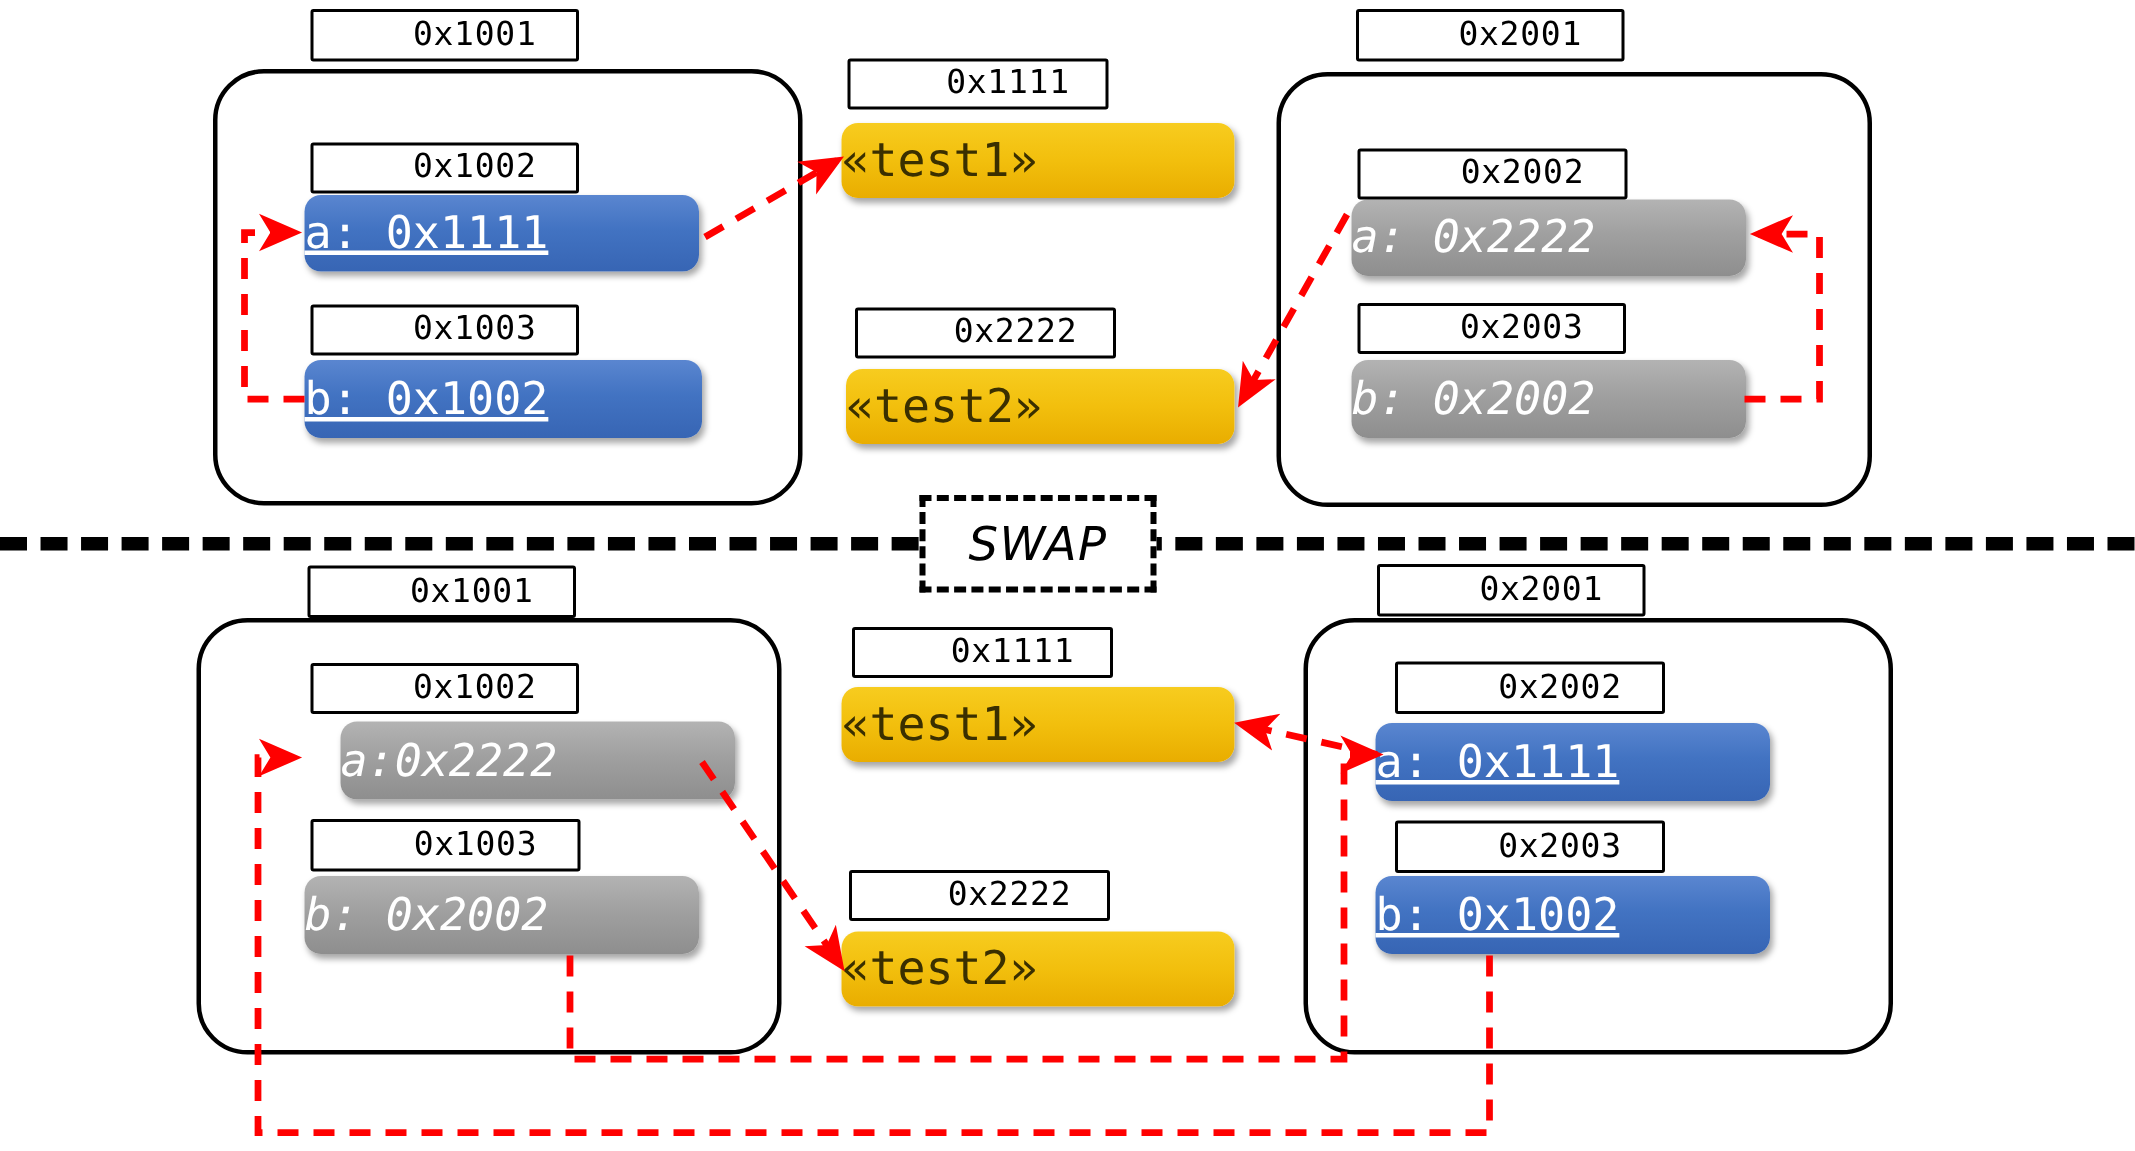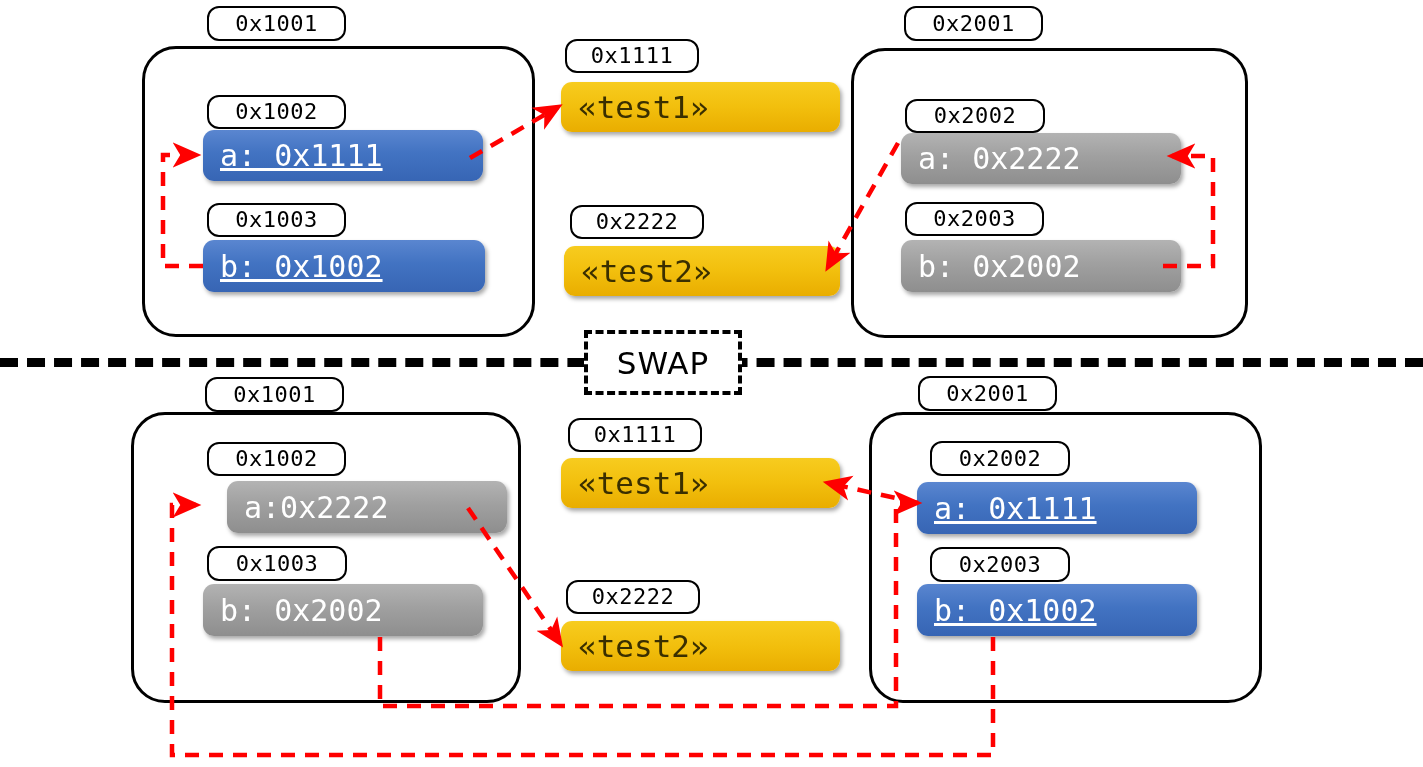--- a/index.html
+++ b/index.html
@@ -4,32 +4,32 @@
 <style>
   html,body{margin:0;padding:0;background:#ffffff;}
   body{width:1423px;height:767px;overflow:hidden;
        font-family:"DejaVu Sans Mono","Liberation Mono",monospace;}
   #stage{position:relative;width:1423px;height:767px;background:#fff;}
 
   
   .region{position:absolute;border:3px solid #000;border-radius:34px;background:#fff;}
 
   
-  .addr{position:absolute;background:#fff;border:2.5px solid #000;border-radius:12px;
+  .addr{position:absolute;background:#fff;border:2.5px solid #000;border-radius:2px;
         display:flex;align-items:center;justify-content:center;
         font-family:"DejaVu Sans Mono","Liberation Mono",monospace;
-        font-size:22px;color:#000;letter-spacing:0.5px;z-index:6;line-height:1;}
+        font-size:22px;color:#000;letter-spacing:0.5px;z-index:6;line-height:1;padding-left:40px;}
 
   
   .cell{position:absolute;border-radius:11px;display:flex;align-items:center;
         font-family:"DejaVu Sans Mono","Liberation Mono",monospace;
-        font-size:30px;color:#ffffff;padding-left:17px;letter-spacing:0px;
+        font-size:30px;color:#ffffff;letter-spacing:0px;
         box-shadow:2px 3px 4px rgba(0,0,0,.35);z-index:5;white-space:pre;}
   .cell.blue{background:linear-gradient(180deg,#5a86d0 0%,#4273c2 45%,#3765b4 100%);text-decoration:underline;}
-  .cell.gray{background:linear-gradient(180deg,#b3b3b3 0%,#a0a0a0 45%,#8e8e8e 100%);}
+  .cell.gray{background:linear-gradient(180deg,#b3b3b3 0%,#a0a0a0 45%,#8e8e8e 100%);font-style:italic;}
   .cell.gold{background:linear-gradient(180deg,#f7cc1f 0%,#f2bf0d 50%,#e9ad00 100%);
              color:#3a2f00;font-size:31px;}
 
   
   .divider{position:absolute;left:0;width:1423px;height:0;
            border-top:9px dashed #000;z-index:3;}
   .swapbox{position:absolute;border:4px dashed #000;background:#fff;
            display:flex;align-items:center;justify-content:center;
            font-family:"DejaVu Sans","Liberation Sans",sans-serif;
            font-size:31px;color:#000;z-index:7;letter-spacing:1px;}
@@ -88,21 +88,21 @@
   <div class="region" style="left:851px;top:48px;width:391px;height:284px;"></div>
   <div class="addr" style="left:904px;top:6px;width:135px;height:31px;">0x2001</div>
 
   <div class="addr" style="left:905px;top:99px;width:136px;height:30px;">0x2002</div>
   <div class="cell gray" style="left:901px;top:133px;width:263px;height:51px;">a: 0x2222</div>
 
   <div class="addr" style="left:905px;top:202px;width:135px;height:30px;">0x2003</div>
   <div class="cell gray" style="left:901px;top:240px;width:263px;height:52px;">b: 0x2002</div>
 
   <div class="divider" style="top:358px;"></div>
-  <div class="swapbox" style="left:584px;top:330px;width:150px;height:57px;">SWAP</div>
+  <div class="swapbox" style="left:613px;top:330px;width:150px;height:57px;font-style:italic;">SWAP</div>
 
   <div class="region" style="left:131px;top:412px;width:384px;height:285px;"></div>
   <div class="addr" style="left:205px;top:377px;width:135px;height:31px;">0x1001</div>
 
   <div class="addr" style="left:207px;top:442px;width:135px;height:30px;">0x1002</div>
   <div class="cell gray" style="left:203px;top:481px;width:263px;height:52px;margin-left:24px;">a:0x2222</div>
 
   <div class="addr" style="left:207px;top:546px;width:136px;height:31px;">0x1003</div>
   <div class="cell gray" style="left:203px;top:584px;width:263px;height:52px;">b: 0x2002</div>
 

